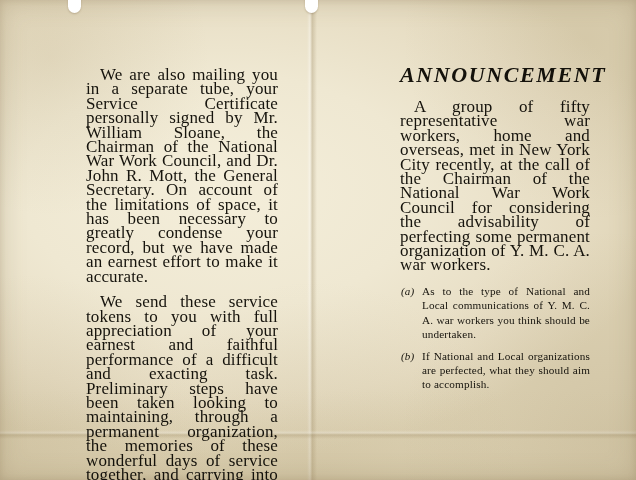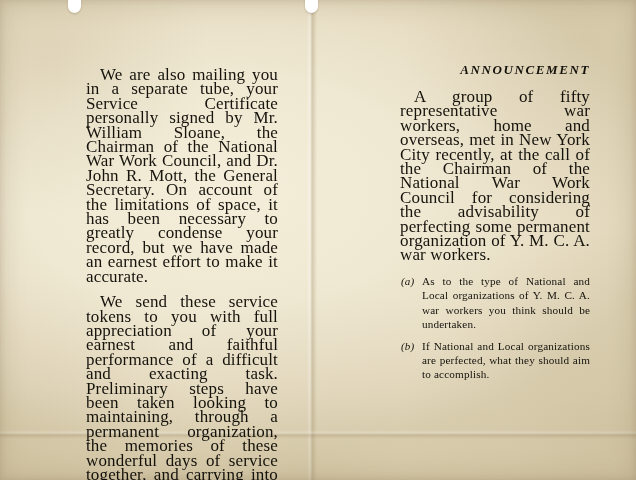--- a/index.html
+++ b/index.html
@@ -120,23 +120,23 @@
     text-align: justify;
     text-indent: 14px;
     letter-spacing: 0.15px;
     font-family: "Liberation Serif", serif;
     color: #17150f;
   }
 
   p.body.tight { margin-bottom: 9px; }
 
   #announcement {
-    font-size: 13px;
+    font-size: 22px;
     letter-spacing: 1.6px;
-    text-align: right;
+    text-align: left;
     margin: 0 0 12px 0;
     font-style: italic;
     font-family: "Liberation Serif", serif;
     color: #16140e;
   }
 
   ol.suglist {
     list-style: none;
     margin: 0 0 12px 0;
     padding: 0;
@@ -192,21 +192,21 @@
       <p class="body">We send these service tokens to you with full appreciation of your earnest and faithful performance of a difficult and exacting task. Preliminary steps have been taken looking to maintaining, through a permanent organization, the memories of these wonderful days of service together, and carrying into peace time the same high motives of patriotism and devotion that inspired us all to do our level best in helping to win the war.</p>
     </div>
 
     <div class="col" id="col-right">
       <h1 id="announcement">ANNOUNCEMENT</h1>
       <p class="body">A group of fifty representative war workers, home and overseas, met in New York City recently, at the call of the Chairman of the National War Work Council for considering the advisability of perfecting some permanent organization of Y. M. C. A. war workers.</p>
 
       <ol class="suglist">
         <li>
           <span class="marker">(a)</span>
-          <span>As to the type of National and Local organizations of Y. M. C. A. war workers you think should be undertaken.</span>
+          <span>As to the type of National and Local communications of Y. M. C. A. war workers you think should be undertaken.</span>
         </li>
         <li>
           <span class="marker">(b)</span>
           <span>If National and Local organizations are perfected, what they should aim to accomplish.</span>
         </li>
       </ol>
 
     </div>
 
   </div>

